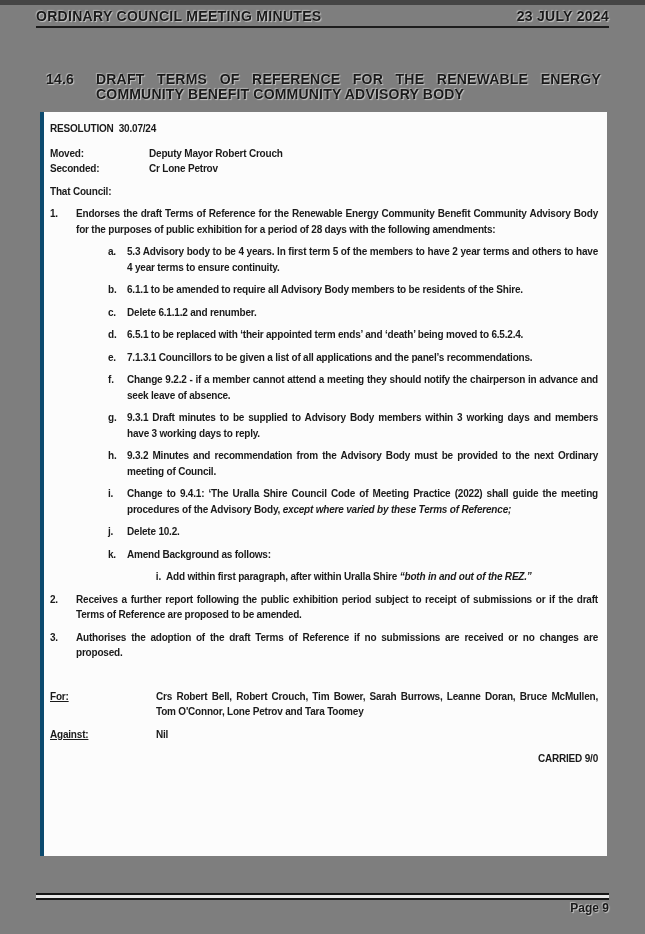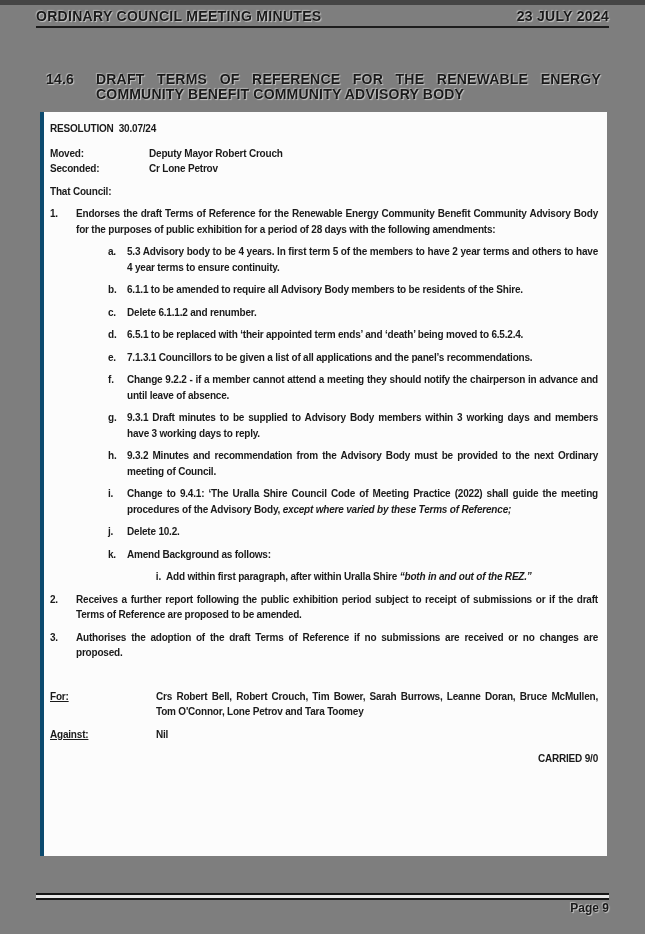--- a/index.html
+++ b/index.html
@@ -111,21 +111,21 @@
     <div class="li2">
       <span class="m">d.</span>
       <span class="t">6.5.1 to be replaced with ‘their appointed term ends’ and ‘death’ being moved to 6.5.2.4.</span>
     </div>
     <div class="li2">
       <span class="m">e.</span>
       <span class="t">7.1.3.1 Councillors to be given a list of all applications and the panel’s recommendations.</span>
     </div>
     <div class="li2">
       <span class="m">f.</span>
-      <span class="t">Change 9.2.2 -  if a member cannot attend a meeting they should notify the chairperson in advance and until leave of absence.</span>
+      <span class="t">Change 9.2.2 -  if a member cannot attend a meeting they should notify the chairperson in advance and seek leave of absence.</span>
     </div>
     <div class="li2">
       <span class="m">g.</span>
       <span class="t">9.3.1 Draft minutes to be supplied to Advisory Body members within 3 working days and members have 3 working days to reply.</span>
     </div>
     <div class="li2">
       <span class="m">h.</span>
       <span class="t">9.3.2 Minutes and recommendation from the Advisory Body must be provided to the next Ordinary meeting of Council.</span>
     </div>
     <div class="li2">

